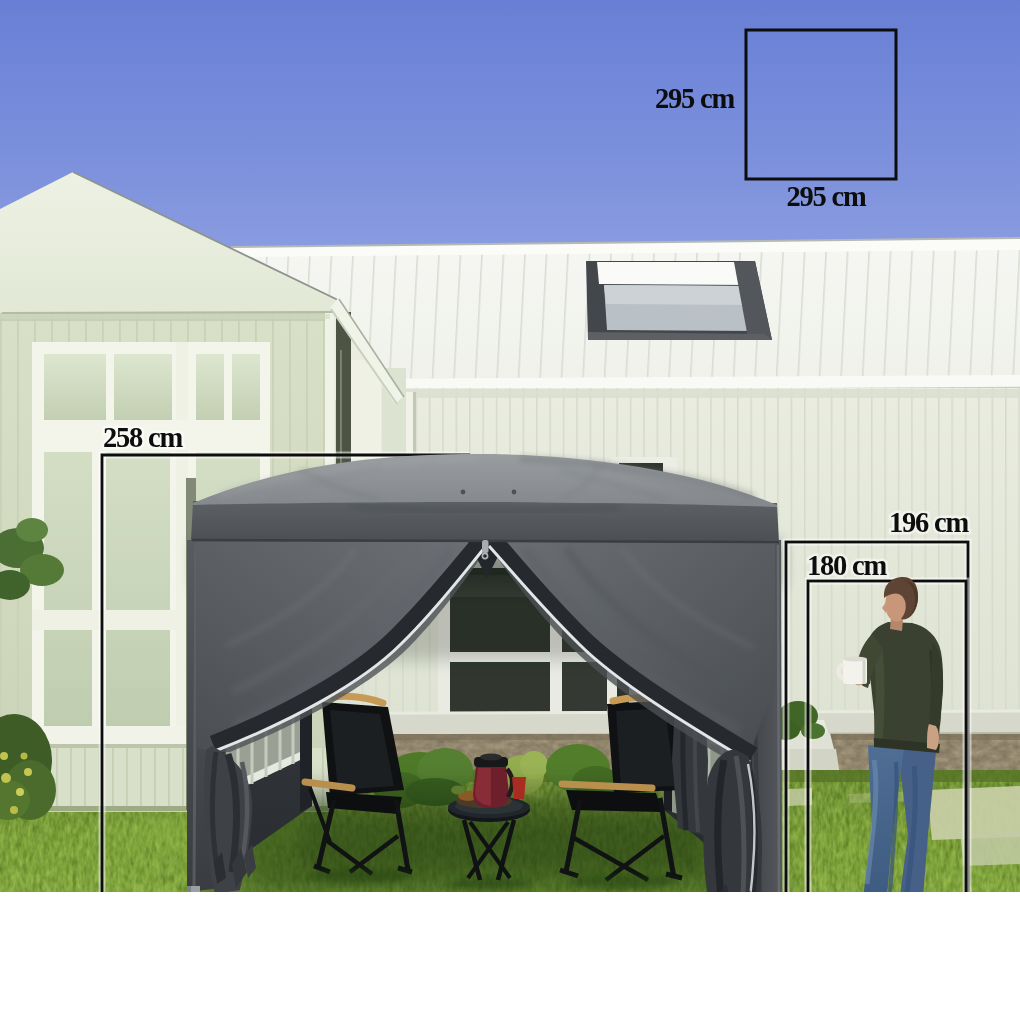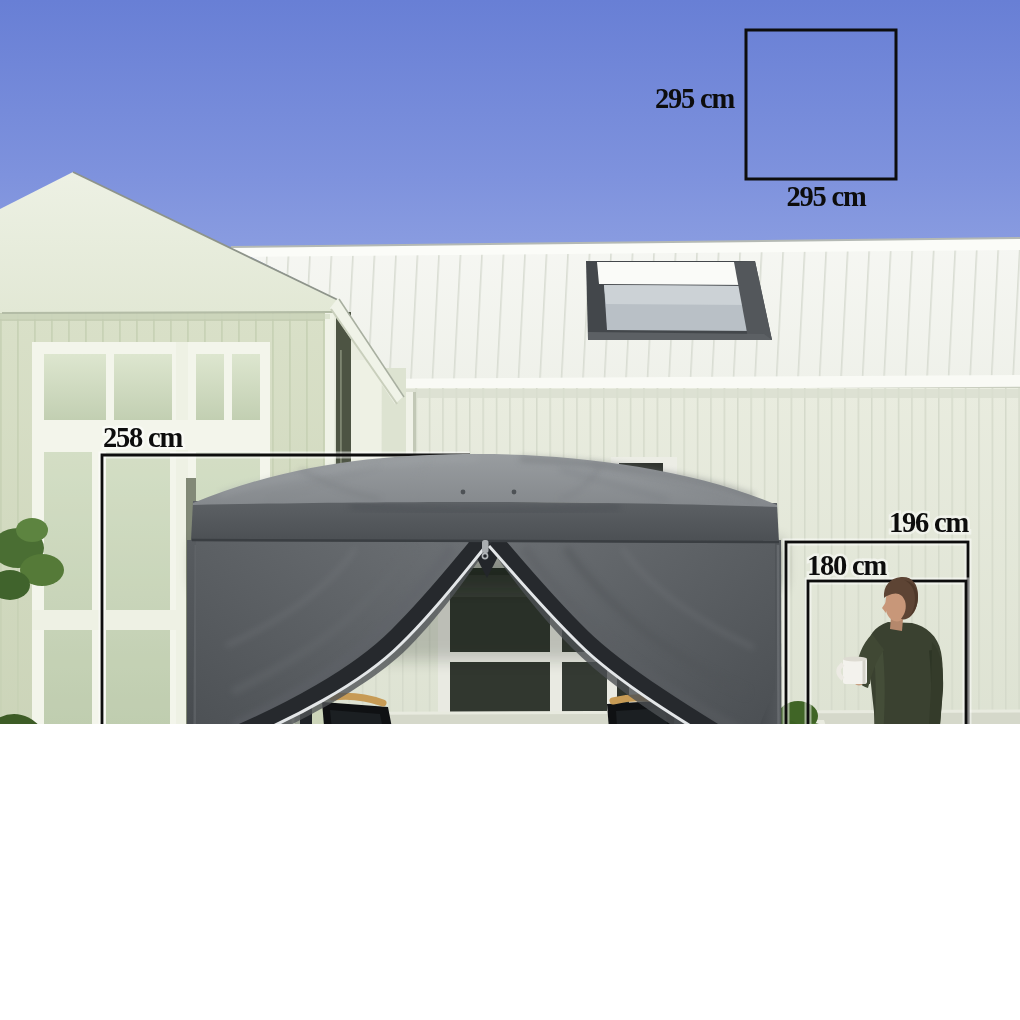--- a/index.html
+++ b/index.html
@@ -1,16 +1,16 @@
 <!DOCTYPE html>
 <html><head>
 <meta charset="utf-8">
 <style>
 html,body{margin:0;padding:0;background:#fff;}
-#scene{position:relative;width:1020px;height:724px;overflow:hidden;font-family:"Liberation Serif",serif;}
+#scene{position:relative;width:1020px;height:892px;overflow:hidden;font-family:"Liberation Serif",serif;}
 svg{display:block;}
 </style>
 </head>
 <body>
 <div id="scene">
 <svg width="1020" height="1020" viewBox="0 0 1020 1020">
 <defs>
 <linearGradient id="skyG" x1="0" y1="0" x2="0" y2="1">
  <stop offset="0" stop-color="#687fd5"></stop>
  <stop offset="0.35" stop-color="#7e92dd"></stop>

